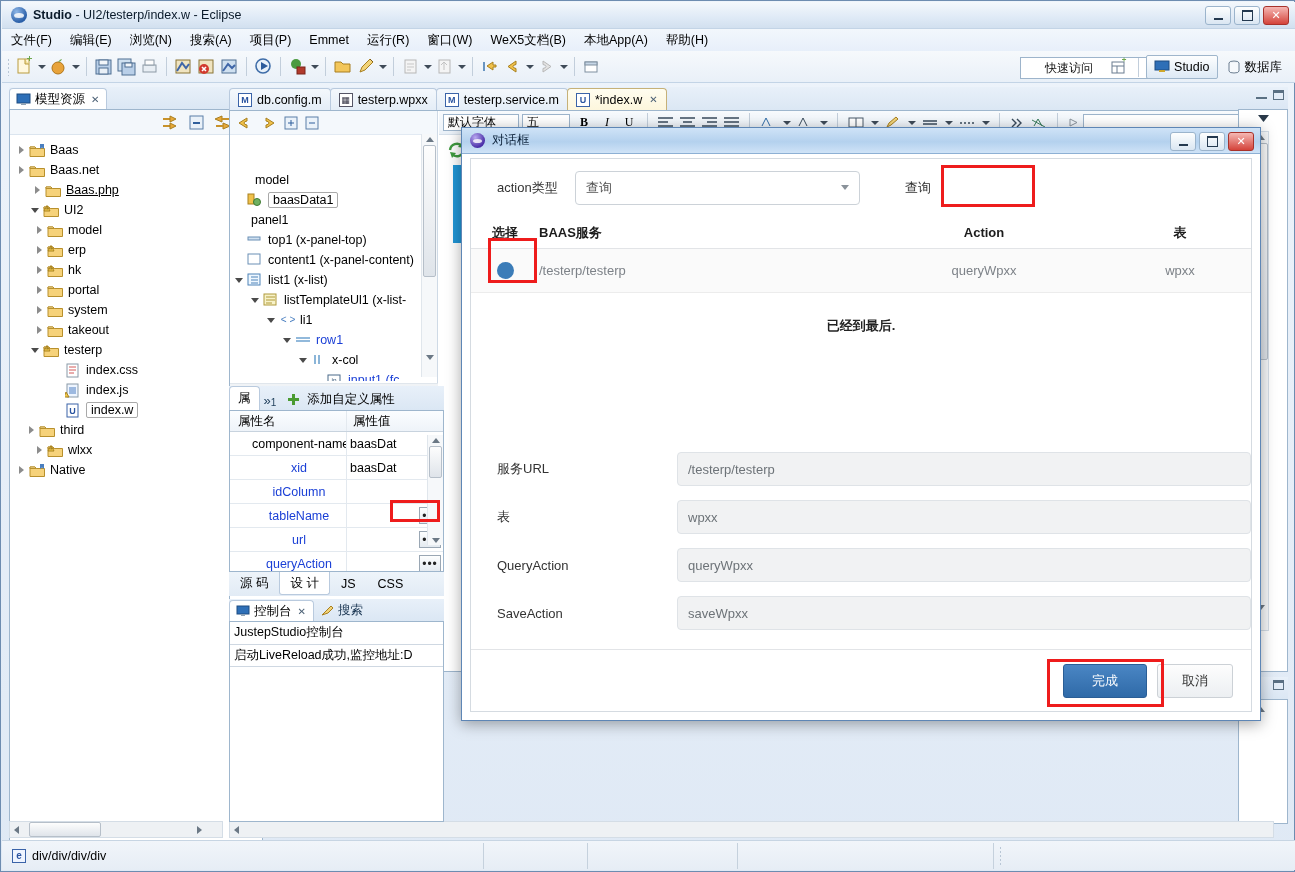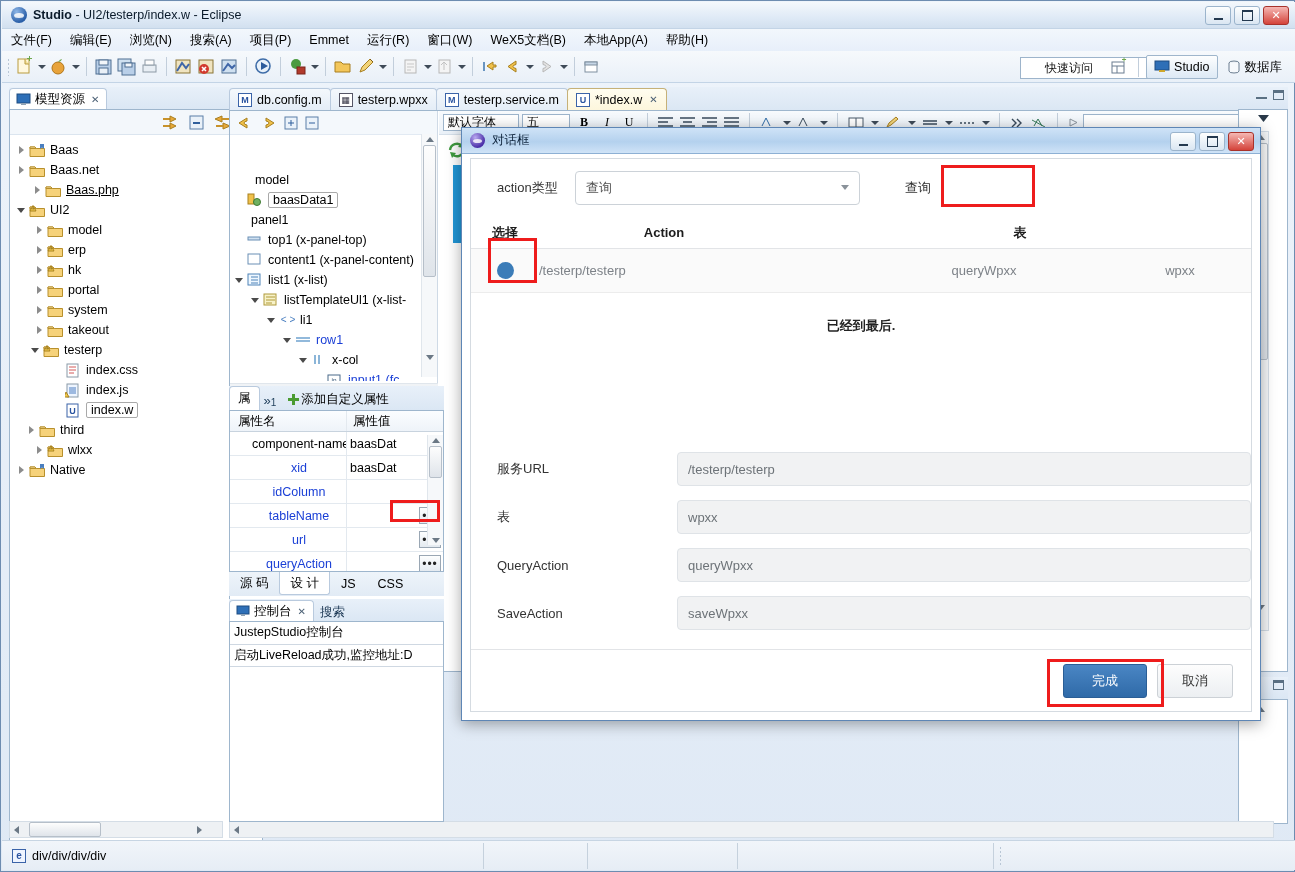--- a/index.html
+++ b/index.html
@@ -106,21 +106,21 @@
     height:21px;display:flex;align-items:center;gap:4px;padding:0 7px 0 6px;
     font-size:12.5px;position:relative;box-sizing:border-box;
   }
   .ptab.sel{
     background:#fff;border:1px solid #b9cade;border-bottom:none;
     border-radius:4px 4px 0 0;
   }
   .ptab.sel:after{
     content:"";position:absolute;left:0;right:0;bottom:-1px;height:2px;background:#fff;
   }
-  .ptab.unsel{color:#16324f;flex-direction:column;}
+  .ptab.unsel{color:#16324f;}
   .ptab-x{font-size:10px;color:#4c6176;margin-left:2px;}
   .pbody{background:#fff;border:1px solid #9eb6cd;box-sizing:border-box;position:relative;overflow:hidden;}
   .pbtns{position:absolute;right:4px;top:3px;display:flex;gap:6px;align-items:center;}
   .pb-min{width:11px;height:9px;position:relative;}
   .pb-min:after{content:"";position:absolute;left:0;bottom:1px;width:11px;height:2px;background:#5a7083;}
   .pb-max{width:11px;height:10px;border:1px solid #5a7083;border-top-width:3px;box-sizing:border-box;}
 
   
   #modelPanel{left:8px;top:86px;width:254px;height:754px;}
   .mt-tools{
@@ -209,21 +209,21 @@
   #propPanel{left:228px;top:385px;width:215px;height:210px;z-index:5;}
   .prop-head{
     height:24px;background:linear-gradient(#e8f0f9,#dbe7f4);
     display:flex;align-items:flex-end;font-size:12.5px;
   }
   .prop-tab{
     height:23px;padding:0 8px;display:flex;align-items:center;
     background:#fff;border:1px solid #b9cade;border-bottom:none;border-radius:4px 4px 0 0;
   }
   .prop-more{display:flex;align-items:flex-end;padding:0 4px 2px 4px;font-size:11px;color:#23425f;}
-  .prop-add{display:flex;align-items:center;gap:2px;padding:0 0 2px 8px;font-size:12.5px;}
+  .prop-add{display:flex;align-items:center;gap:8px;padding:0 0 2px 8px;font-size:12.5px;}
   .plus{
     width:11px;height:11px;position:relative;flex:0 0 auto;
   }
   .plus:before,.plus:after{content:"";position:absolute;background:#4a9b31;}
   .plus:before{left:4px;top:0;width:3px;height:11px;}
   .plus:after{left:0;top:4px;width:11px;height:3px;}
   .prop-grid{font-size:12.5px;}
   .pg-head{display:flex;height:20px;border-bottom:1px solid #c8d3de;
     background:linear-gradient(#fbfdff,#eef3f9);}
   .pg-row{display:flex;height:23px;border-bottom:1px solid #e3e9ef;align-items:center;text-align:center;}
@@ -619,21 +619,21 @@
             <span>Baas.net</span>
           </div>
           <div class="tnode" style="padding-left: 22px; text-decoration: underline;">
             <span class="tarrow closed"></span>
             <span class="ficon"><svg width="17" height="15" viewBox="0 0 17 15">
                 <path d="M1 4 h5 l1.5 1.5 h8 v8 h-14.5z" fill="#f6d27a" stroke="#b8902c"></path>
                 <path d="M1 4 h5 l1.5 1.5 h-6.5z" fill="#fae6ad" stroke="#b8902c"></path>
               </svg></span>
             <span>Baas.php</span>
           </div>
-          <div class="tnode" style="padding-left: 6px;">
+          <div class="tnode" style="padding-left: 6px; margin-left: 14px;">
             <span class="tarrow open"></span>
             <span class="ficon"><svg width="17" height="15" viewBox="0 0 17 15">
                 <path d="M1 4 h5 l1.5 1.5 h8 v8 h-14.5z" fill="#f6d27a" stroke="#b8902c"></path>
                 <path d="M1 4 h5 l1.5 1.5 h-6.5z" fill="#fae6ad" stroke="#b8902c"></path>
                 <polygon points="4,2.5 7,8 1,8" fill="#f2c94c" stroke="#a8821f"></polygon>
                 <rect x="3.6" y="4.5" width="1" height="2" fill="#6b5310"></rect>
               </svg></span>
             <span>UI2</span>
           </div>
           <div class="tnode" style="padding-left: 24px;">
@@ -1153,20 +1153,21 @@
         <div class="lbl" style="width:78px">action类型</div>
         <div class="sel-input" style="width:285px">
           <span>查询</span>
           <span class="caret"></span>
         </div>
         <div class="lbl" style="width:62px;margin-left:45px">查询</div>
       </div>
 
       <div class="tbl-head">
         <div class="c-sel">选择</div>
+        <div class="c-svc">BAAS服务</div>
         <div class="c-act">Action</div>
         <div class="c-tbl">表</div>
       </div>
 
       <div class="tbl-row">
         <div class="c-sel">
           <span class="radio-dot"></span>
         </div>
         <div class="c-svc">/testerp/testerp</div>
         <div class="c-act">queryWpxx</div>

